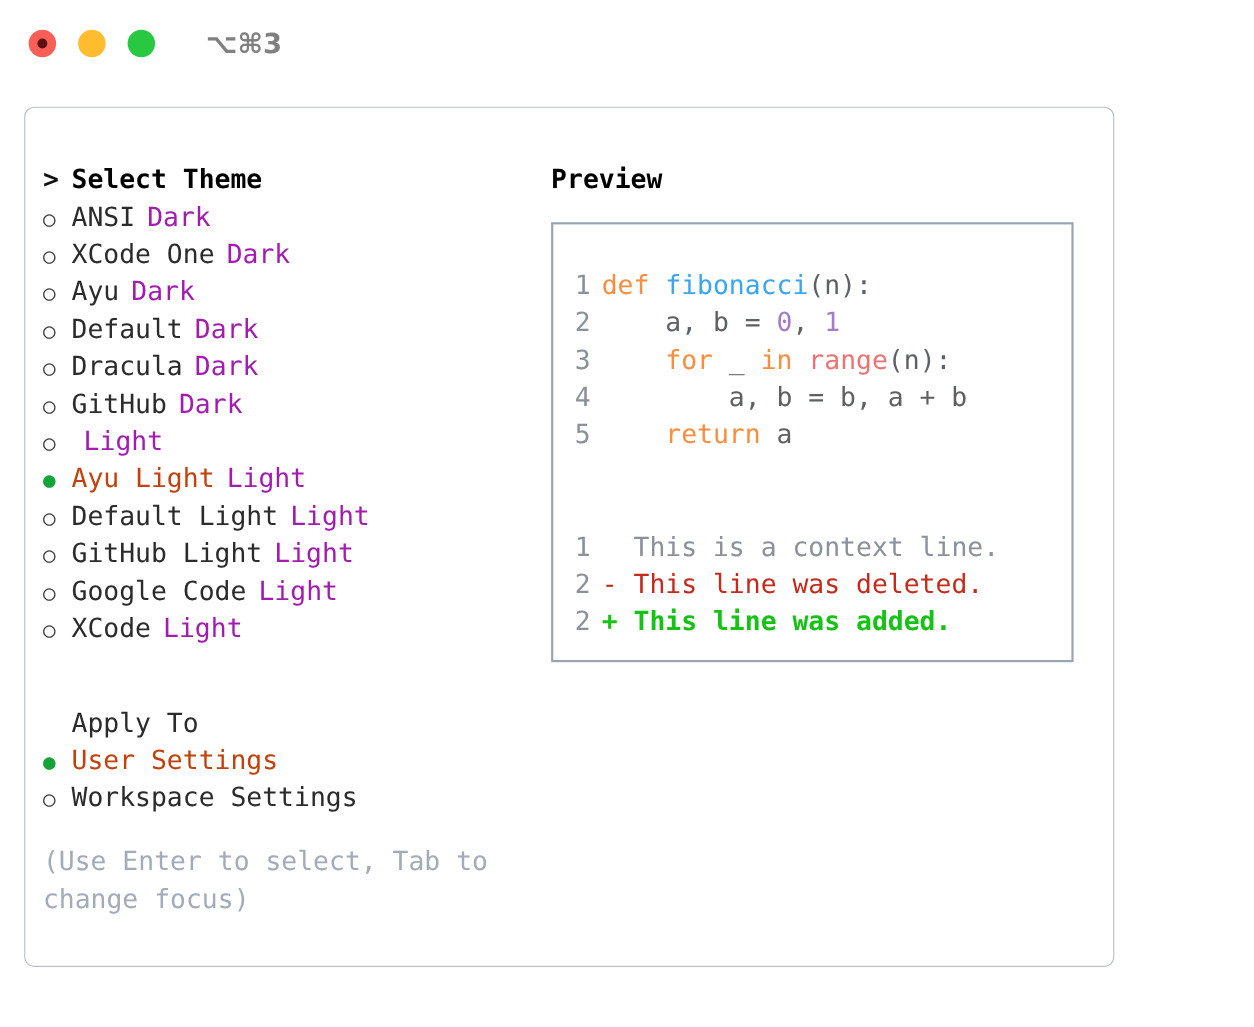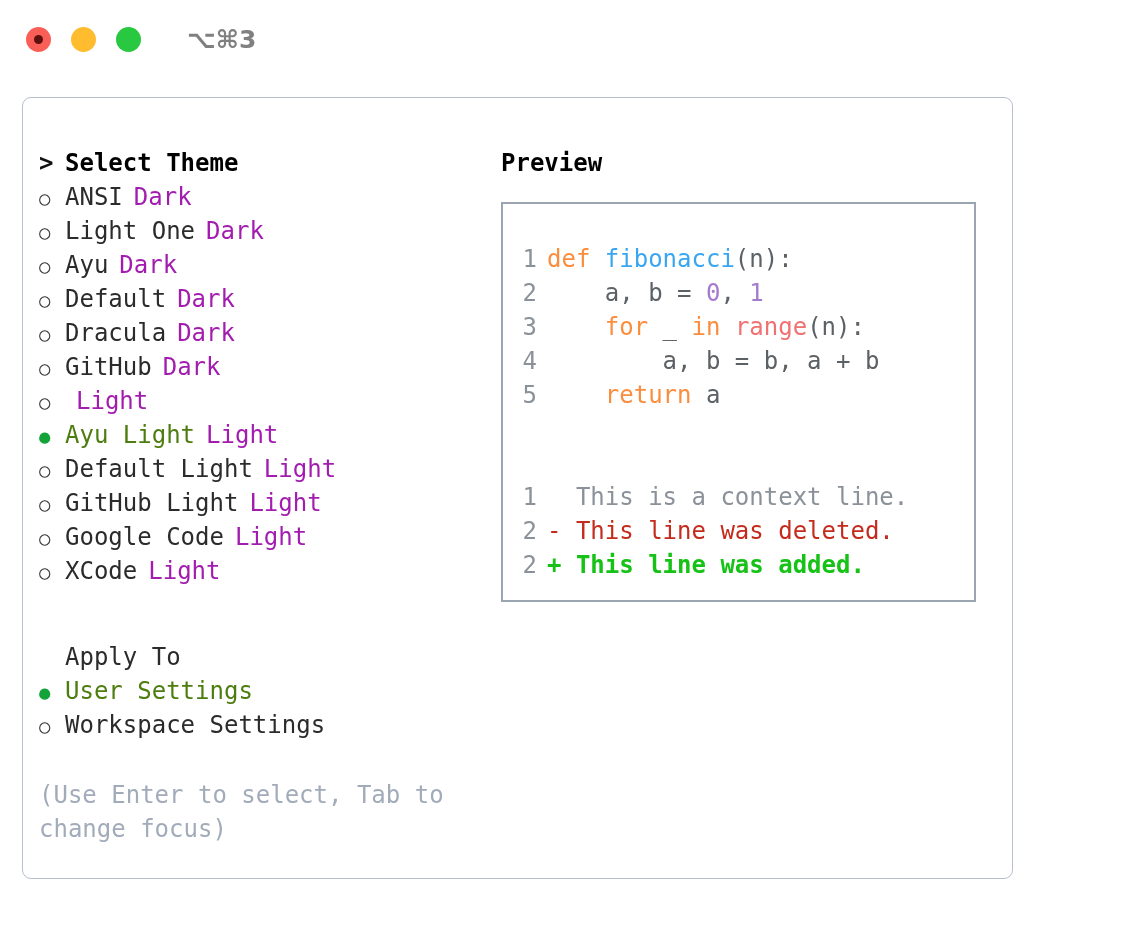--- a/index.html
+++ b/index.html
@@ -103,28 +103,28 @@
     flex: 0 0 26px;
     font-size: 24px;
     line-height: 34px;
   }
   .marker.caret { color: #111111; font-weight: bold; }
   .marker.empty { color: transparent; }
   .marker.radio-off { color: #3b3b3b; font-size: 19px; }
   .marker.radio-on { color: #14a338; font-size: 19px; }
   .label { color: #2b2b2b; text-align: center; }
   .label.head { color: #000000; font-weight: bold; }
-  .label.selected { color: #4d7c0f; }
+  .label.selected { color: #c2410c; }
   .variant {
     color: #a21caf;
     margin-left: 11px;
   }
   .section-gap { height: 52px; }
   .hint {
-    margin-top: 36px;
+    margin-top: 24px;
     font-size: 24px;
     line-height: 34px;
     color: #a2abb9;
     width: 410px;
     white-space: normal;
   }
   
   .right-col {
     position: absolute;
     left: 478px;
@@ -205,21 +205,21 @@
         </div>
 
         <div class="row">
           <span class="marker radio-off">○</span>
           <span class="label">ANSI</span>
           <span class="variant">Dark</span>
         </div>
 
         <div class="row">
           <span class="marker radio-off">○</span>
-          <span class="label">Light One</span>
+          <span class="label">XCode One</span>
           <span class="variant">Dark</span>
         </div>
 
         <div class="row">
           <span class="marker radio-off">○</span>
           <span class="label">Ayu</span>
           <span class="variant">Dark</span>
         </div>
 
         <div class="row">

